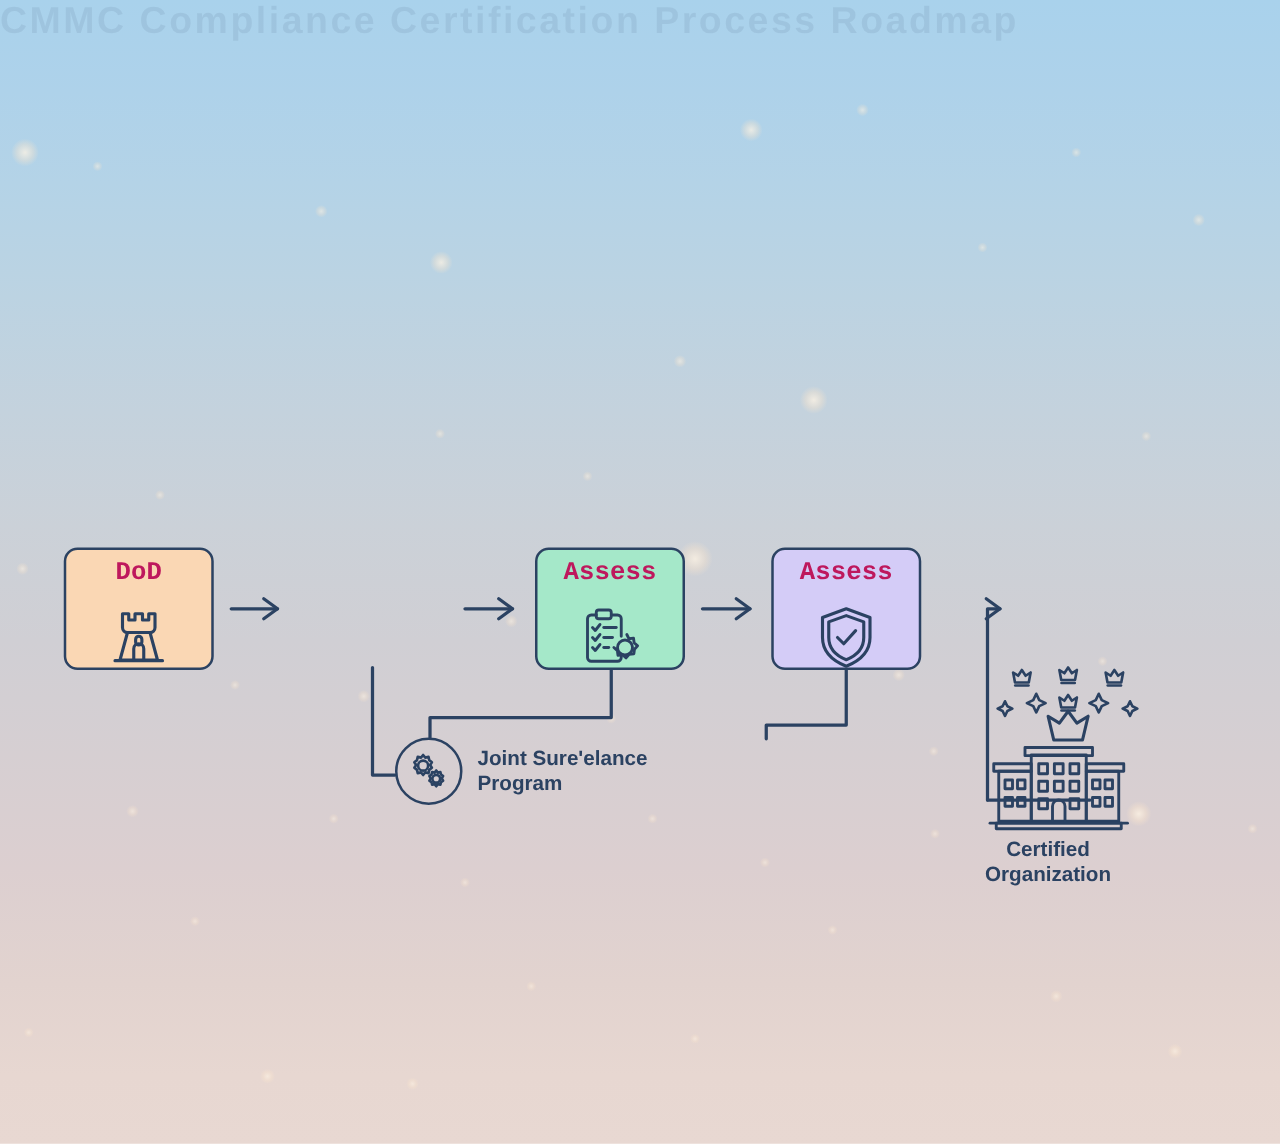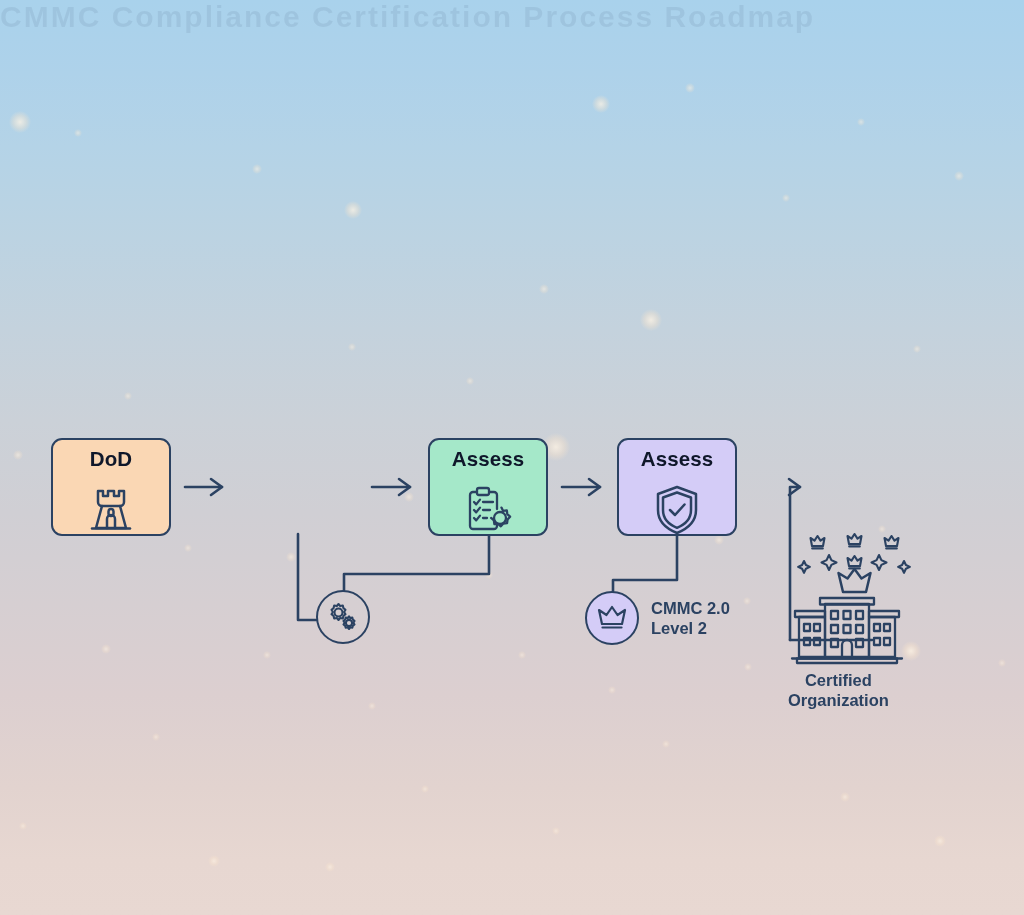--- a/index.html
+++ b/index.html
@@ -80,24 +80,25 @@
     display: flex;
     flex-direction: column;
     align-items: center;
     justify-content: flex-start;
     padding-top: 9px;
     z-index: 4;
   }
   .stage-label {
     font-size: 20.5px;
     font-weight: bold;
-    color: #0f172a;
+    color: #be185d;
     letter-spacing: 0.1px;
     line-height: 1;
     margin-bottom: 14px;
+    font-family: Liberation Mono, monospace;
   }
   .stage-icon {
     flex: 1;
     display: flex;
     align-items: center;
     justify-content: center;
     width: 100%;
   }
 
   
@@ -292,34 +293,24 @@
     <div class="node-circle" style="background:transparent;">
       <svg width="34" height="34" viewBox="0 0 34 34">
         <g fill="none" stroke="#2b4262" stroke-width="2.1" stroke-linejoin="round" stroke-linecap="round">
           <circle cx="12.5" cy="12.5" r="4"></circle>
           <path d="M12.5 4 l1.7 2.1 2.6 -0.6 0.6 2.6 2.1 1.7 -1.4 2.2 1.4 2.2 -2.1 1.7 -0.6 2.6 -2.6 -0.6 -1.7 2.1 -1.7 -2.1 -2.6 0.6 -0.6 -2.6 -2.1 -1.7 1.4 -2.2 -1.4 -2.2 2.1 -1.7 0.6 -2.6 2.6 0.6 z"></path>
           <circle cx="23" cy="23" r="3.1"></circle>
           <path d="M23 16.4 l1.3 1.7 2 -0.5 0.5 2 1.7 1.3 -1.1 1.8 1.1 1.8 -1.7 1.3 -0.5 2 -2 -0.5 -1.3 1.7 -1.3 -1.7 -2 0.5 -0.5 -2 -1.7 -1.3 1.1 -1.8 -1.1 -1.8 1.7 -1.3 0.5 -2 2 0.5 z"></path>
         </g>
       </svg>
     </div>
-  </div>
-
-  <div class="node" style="left:585px; top:591px;">
-    <div class="node-circle" style="background:#d4ccf7;">
-      <svg width="32" height="26" viewBox="0 0 32 26">
-        <g fill="none" stroke="#2b4262" stroke-width="2.2" stroke-linejoin="round" stroke-linecap="round">
-          <path d="M6 19 L3 5 l7.5 5 L16 2 l5.5 8 L29 5 l-3 14 z"></path>
-          <line x1="6.5" y1="22.5" x2="25.5" y2="22.5"></line>
-        </g>
-      </svg>
-    </div>
-    <div class="node-text">CMMC 2.0
-Level 2</div>
-  </div>
+    <div class="node-text">Joint Sure'elance
+Program</div>
+  </div>
+
 
   <div id="certified-org" style="left:788px; top:533px; width:168px;">
 
     <div>
       <svg width="132" height="62" viewBox="0 0 132 62">
         <g fill="none" stroke="#2b4262" stroke-width="2.1" stroke-linejoin="round" stroke-linecap="round">
 
           <g>
             <path d="M24 13 L22.5 5 l4 2.6 L29.5 3 l3 4.6 4 -2.6 L35 13 z"></path>
             <line x1="24.2" y1="15.4" x2="34.8" y2="15.4"></line>

